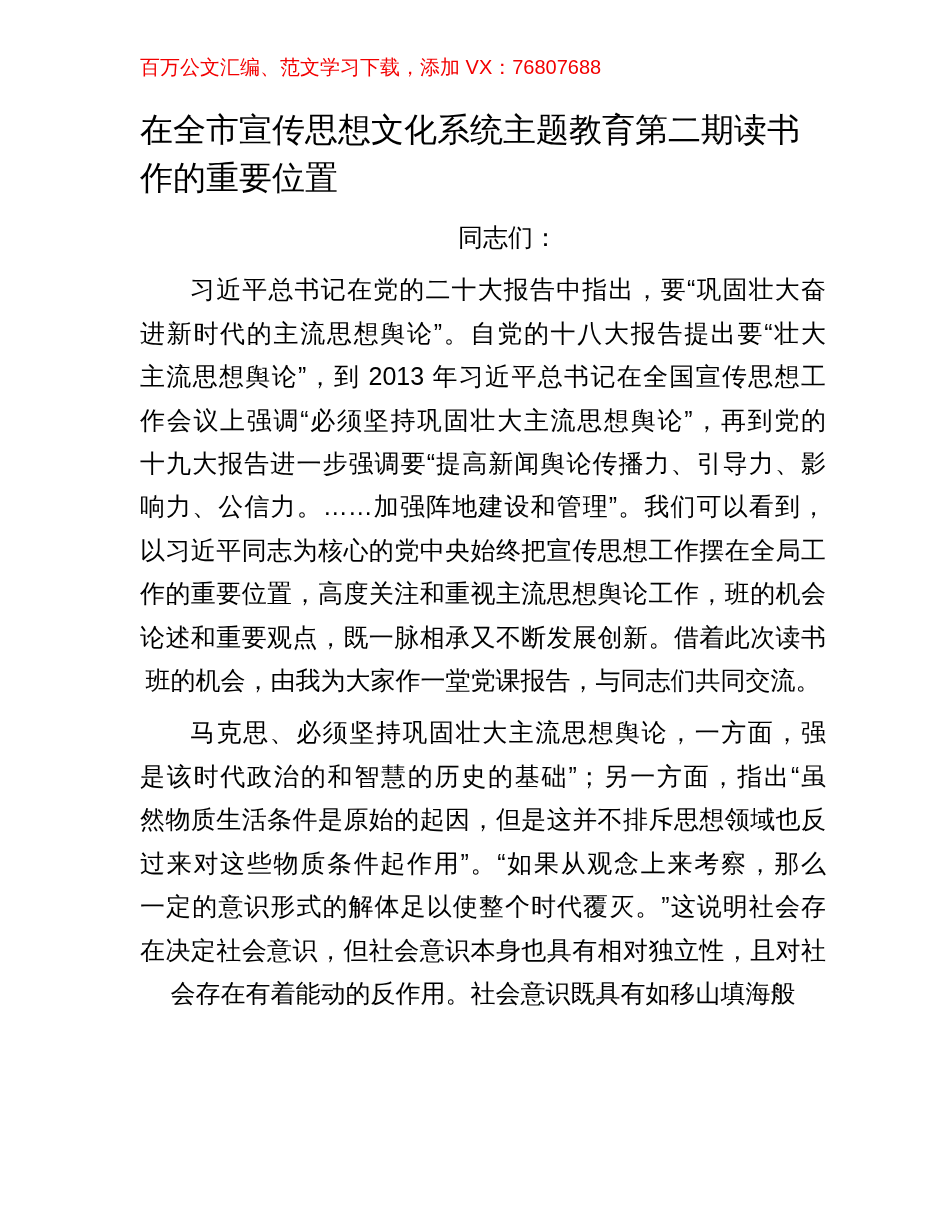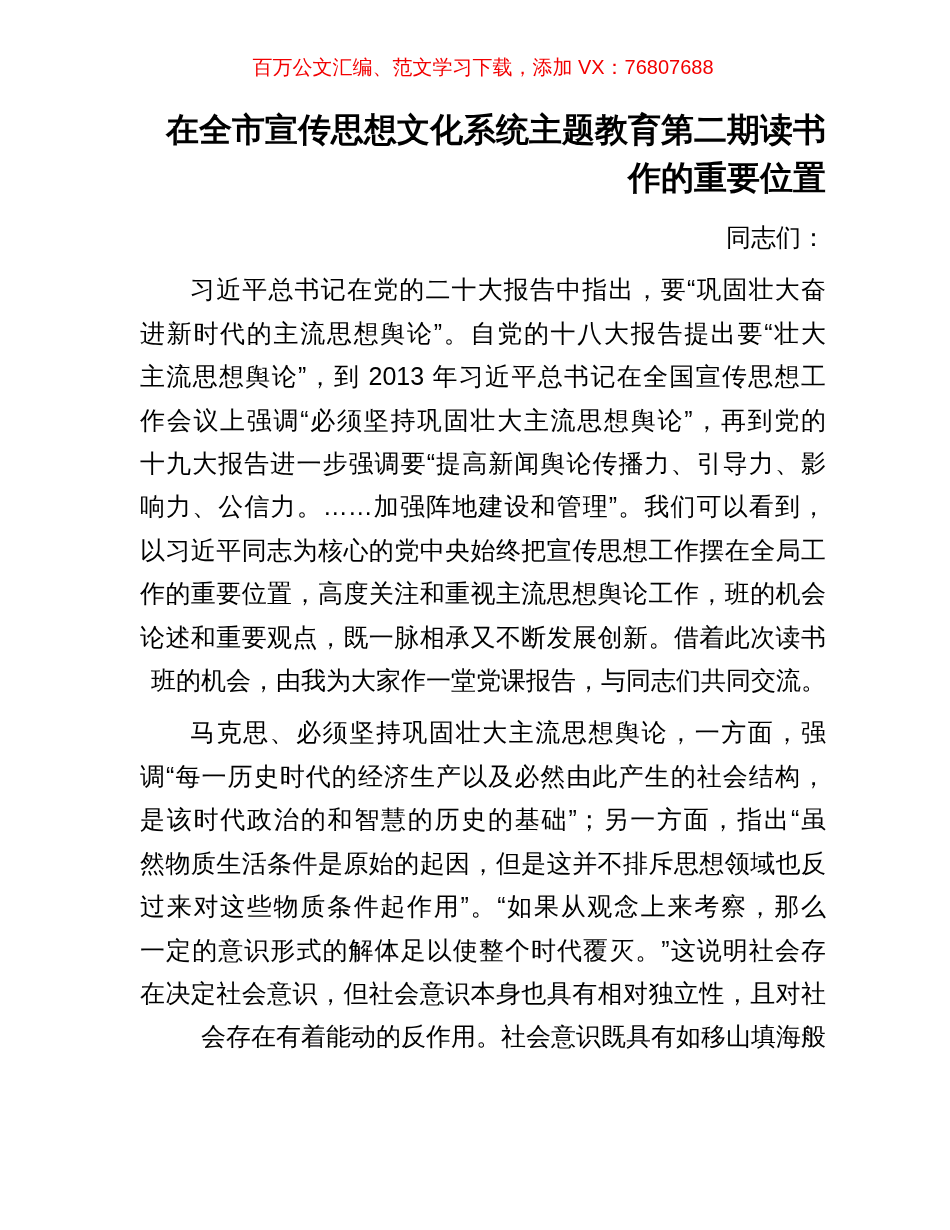--- a/index.html
+++ b/index.html
@@ -18,42 +18,41 @@
     box-sizing: border-box;
     width: 950px;
     height: 1230px;
     padding: 0 124px 0 140px;
     background: #ffffff;
   }
   .notice {
     margin-top: 54px;
     font-size: 20px;
     line-height: 26px;
-    text-align: center;
     font-weight: 400;
   }
   .doc-title {
     margin-top: 26px;
     font-size: 33px;
-    font-weight: 700;
+    font-weight: 400;
     line-height: 48px;
-    text-align: right;
+    text-align: left;
     color: #000000;
   }
   .doc-body {
     margin-top: 14px;
     font-size: 25px;
     line-height: 43.4px;
     color: #000000;
   }
   .paragraph {
     margin: 0 0 9px 0;
   }
   .line {
-    text-align: right;
+    text-align: center;
   }
   .line.indent {
     text-indent: 50px;
   }
   .line.fill {
     text-align: justify;
     text-align-last: justify;
   }
 </style>
 </head>
@@ -79,21 +78,20 @@
         <div class="line fill">作会议上强调“必须坚持巩固壮大主流思想舆论”，再到党的</div>
         <div class="line fill">十九大报告进一步强调要“提高新闻舆论传播力、引导力、影</div>
         <div class="line fill">响力、公信力。……加强阵地建设和管理”。我们可以看到，</div>
         <div class="line fill">以习近平同志为核心的党中央始终把宣传思想工作摆在全局工</div>
         <div class="line fill">作的重要位置，高度关注和重视主流思想舆论工作，班的机会</div>
         <div class="line fill">论述和重要观点，既一脉相承又不断发展创新。借着此次读书</div>
         <div class="line">班的机会，由我为大家作一堂党课报告，与同志们共同交流。</div>
       </div>
       <div class="paragraph">
         <div class="line indent fill">马克思、必须坚持巩固壮大主流思想舆论，一方面，强</div>
-        <div class="line fill">调“每一历史时代的经济生产以及必然由此产生的社会结构，</div>
         <div class="line fill">是该时代政治的和智慧的历史的基础”；另一方面，指出“虽</div>
         <div class="line fill">然物质生活条件是原始的起因，但是这并不排斥思想领域也反</div>
         <div class="line fill">过来对这些物质条件起作用”。“如果从观念上来考察，那么</div>
         <div class="line fill">一定的意识形式的解体足以使整个时代覆灭。”这说明社会存</div>
         <div class="line fill">在决定社会意识，但社会意识本身也具有相对独立性，且对社</div>
         <div class="line">会存在有着能动的反作用。社会意识既具有如移山填海般</div>
       </div>
     </div>
 
 </div>

